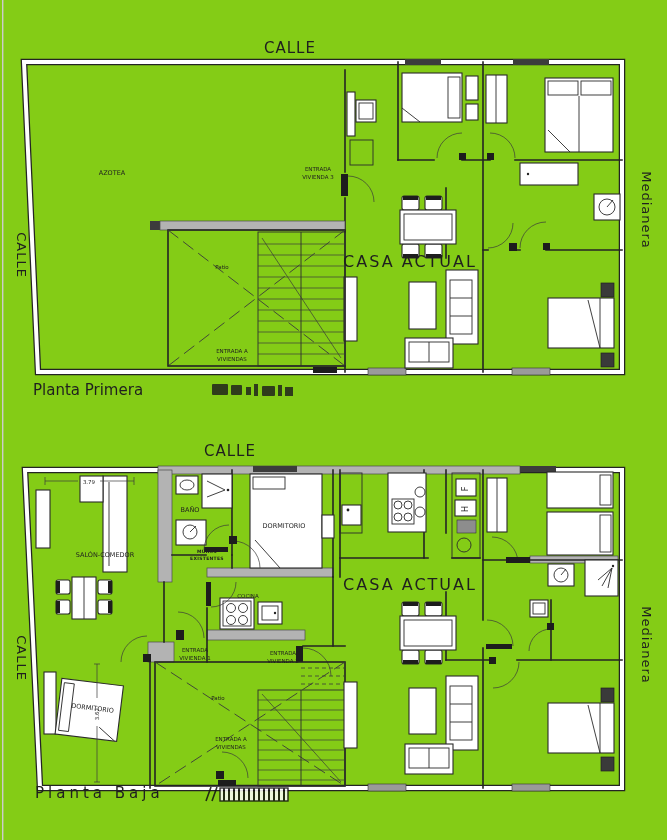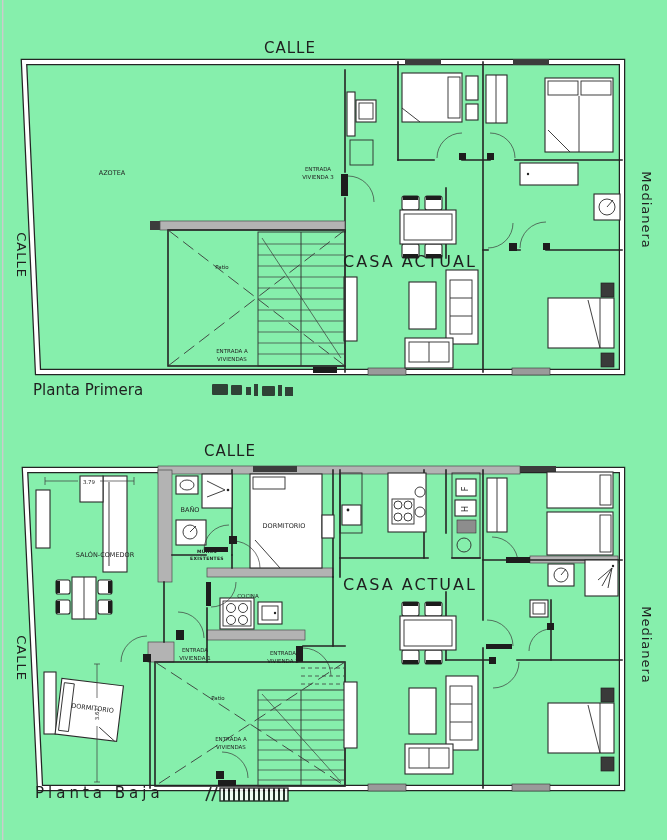--- a/index.html
+++ b/index.html
@@ -1,16 +1,16 @@
 <!DOCTYPE html>
 <html><head>
 <meta charset="utf-8">
 <style>
   html,body{margin:0;padding:0;background:#ffffff;}
-  .page{position:relative;width:667px;height:840px;background:#86efac;overflow:hidden;
+  .page{position:relative;width:667px;height:840px;background:#84cc16;overflow:hidden;
         font-family:"DejaVu Sans", sans-serif;}
   svg{display:block}
   
   .wall{stroke:#242424;fill:none;stroke-width:1.6;stroke-linecap:square}
   .wallthin{stroke:#2e2e2e;fill:none;stroke-width:.9}
   .hair{stroke:#3a3a3a;fill:none;stroke-width:.7}
   .furn{stroke:#2b2b2b;fill:#ffffff;stroke-width:1.1}
   .furnln{stroke:#2b2b2b;fill:none;stroke-width:.9}
   .dark{fill:#1d1d1d;stroke:none}
   .gray{fill:#b3b3b3;stroke:#4a4a4a;stroke-width:.7}

